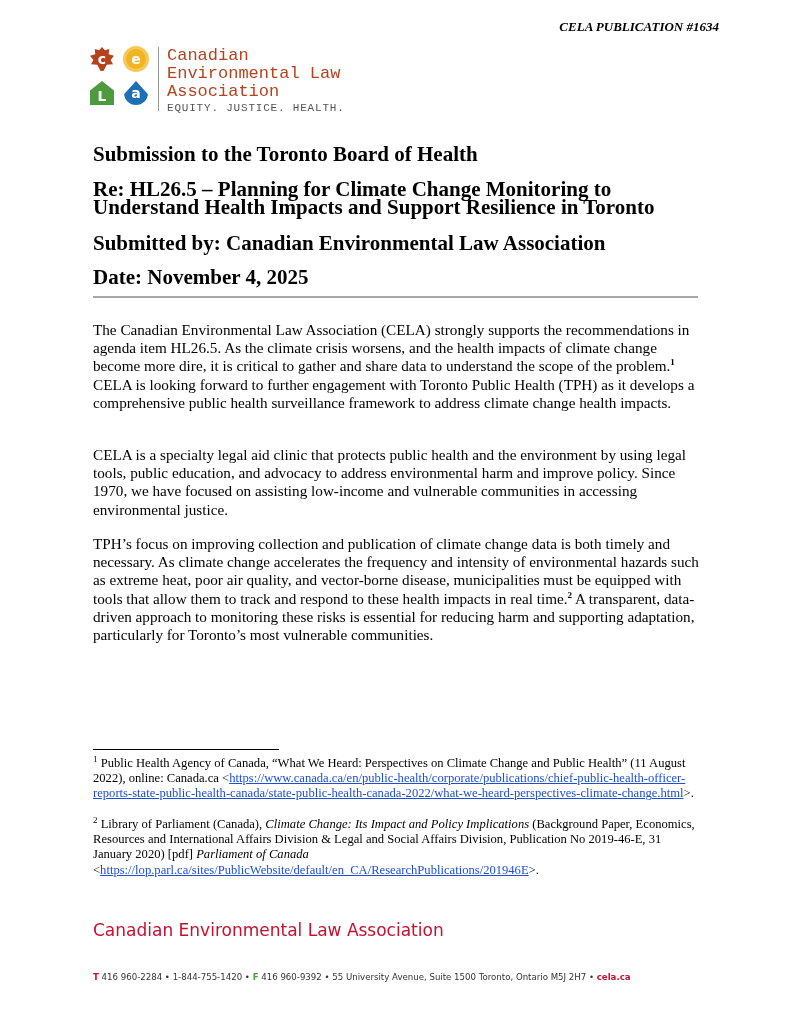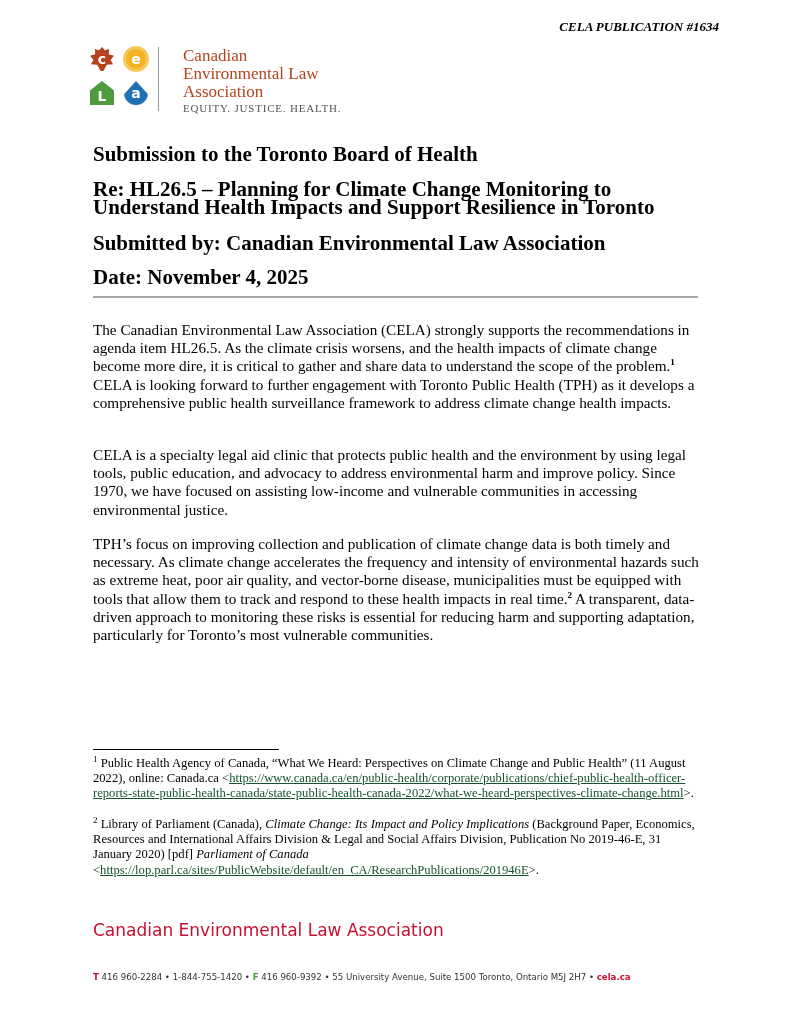--- a/index.html
+++ b/index.html
@@ -6,29 +6,29 @@
   body { width: 791px; height: 1024px; position: relative; overflow: hidden; font-family: "Liberation Serif", serif; color: #000; }
   .pubno { position: absolute; top: 19px; right: 72px; font-style: italic; font-weight: bold; font-size: 13px; }
   .logo { position: absolute; left: 90px; top: 47px; display: flex; align-items: flex-start; }
   .logo-icons { display: grid; grid-template-columns: 28px 28px; grid-template-rows: 30px 30px; column-gap: 6px; row-gap: 4px; }
   .lg { width: 24px; height: 24px; display: flex; align-items: center; justify-content: center; color: #fff; font-family: "DejaVu Sans", sans-serif; font-weight: bold; font-size: 14px; }
   .lg.c { background: #b5421e; clip-path: polygon(50% 0, 62% 14%, 80% 8%, 78% 30%, 100% 36%, 86% 54%, 96% 72%, 70% 74%, 56% 100%, 44% 100%, 30% 74%, 4% 72%, 14% 54%, 0 36%, 22% 30%, 20% 8%, 38% 14%); }
   .lg.e { background: #f2b324; border-radius: 50%; color: #fff; box-shadow: 0 0 0 3px #f6c95a; width: 20px; height: 20px; margin: 2px; }
   .lg.l { background: #4e9a3e; clip-path: polygon(50% 0, 100% 40%, 100% 100%, 0 100%, 0 40%); padding-top: 6px; box-sizing: border-box; }
   .lg.a { background: #1e6fb3; border-radius: 50% 50% 50% 50% / 60% 60% 40% 40%; clip-path: polygon(50% 0, 100% 55%, 100% 100%, 0 100%, 0 55%); border-radius: 0 0 50% 50%; }
   .logo-divider { width: 1px; height: 64px; background: #999; margin: 0 8px 0 6px; }
-  .logo-text { color: #b5421e; font-family: Liberation Serif, serif; font-size: 17px; line-height: 18px; margin-left: 16px; }
+  .logo-text { color: #b5421e; font-family: Liberation Mono, monospace; font-size: 17px; line-height: 18px; }
   .logo-tagline { color: #555; font-size: 11px; letter-spacing: 0.8px; margin-top: 2px; line-height: 10px; }
   .heading { position: absolute; left: 93px; width: 610px; font-weight: bold; font-size: 21px; line-height: 18px; }
   .rule { position: absolute; left: 93px; top: 296px; width: 605px; height: 2px; background: #a6a6a6; }
   .para { position: absolute; left: 93px; width: 610px; font-size: 15.2px; line-height: 18.2px; }
   sup { font-size: 9px; line-height: 0; vertical-align: super; font-weight: bold; }
   .fn-rule { position: absolute; left: 93px; top: 749px; width: 186px; height: 1px; background: #000; }
   .fn { position: absolute; left: 93px; width: 610px; font-size: 12.6px; line-height: 15.2px; }
-  .fn a { color: #14532d; text-decoration: underline; }
+  .fn a { color: #1d4ed8; text-decoration: underline; }
   .fn sup { font-weight: normal; font-size: 9px; }
   .footer-org { position: absolute; left: 93px; top: 920px; color: #c8102e; font-family: "DejaVu Sans", sans-serif; font-size: 17px; }
   .footer-contact { position: absolute; left: 93px; top: 942px; font-family: "DejaVu Sans", sans-serif; font-size: 8.6px; color: #333; white-space: nowrap; margin-top: 30px; }
   .red { color: #c8102e; font-weight: bold; }
   .green { color: #4e9a3e; font-weight: bold; }
 </style>
 </head>
 <body>
 
 <div class="pubno">CELA PUBLICATION #1634</div>

